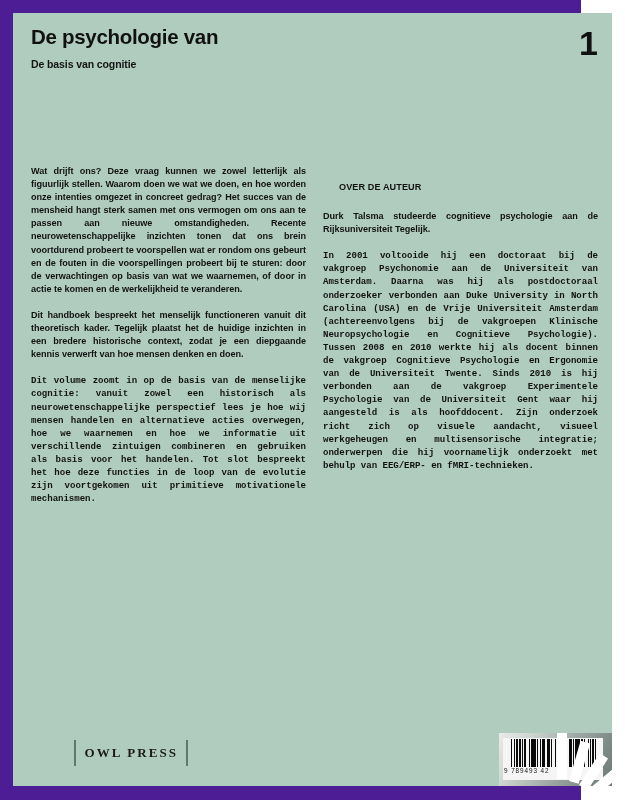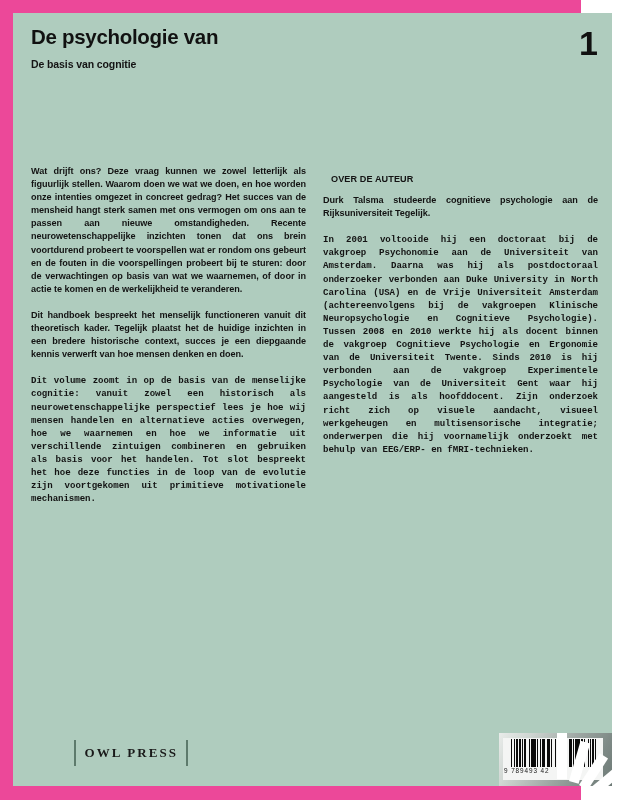--- a/index.html
+++ b/index.html
@@ -11,21 +11,21 @@
     width: 625px;
     height: 800px;
     overflow: hidden;
     font-family: "Liberation Sans", sans-serif;
   }
 
   #page {
     position: relative;
     width: 581px;
     height: 800px;
-    background: #ec4899;
+    background: #4c1d95;
   }
 
   
   #cover {
     position: absolute;
     left: 13px;
     top: 13px;
     width: 599px;
     height: 773px;
     background: #afccbe;
@@ -88,21 +88,21 @@
     margin: 0 0 13px 0;
     font-size: 9.1px;
     line-height: 13.1px;
     font-weight: bold;
     color: #131313;
     text-align: justify;
     letter-spacing: -0.05px;
   }
   .para:last-child { margin-bottom: 0; font-family: Liberation Mono, monospace; }
   .section-head {
-    margin: 8px;
+    margin: 16px;
     font-size: 9.1px;
     line-height: 13.1px;
     font-weight: bold;
     color: #131313;
     letter-spacing: 0.1px;
   }
 
   
   #publisher-logo {
     position: absolute;
@@ -192,21 +192,21 @@
         <h1 class="book-title"><span>De psychologie van</span><br></h1>
         <p class="book-subtitle">De basis van cognitie</p>
       </div>
       <div id="volume-number">1</div>
     </div>
 
     <div id="columns">
 
       <div class="col">
         <p class="para">Wat drijft ons? Deze vraag kunnen we zowel letterlijk als figuurlijk stellen. Waarom doen we wat we doen, en hoe worden onze intenties omgezet in concreet gedrag? Het succes van de mensheid hangt sterk samen met ons vermogen om ons aan te passen aan nieuwe omstandigheden. Recente neurowetenschappelijke inzichten tonen dat ons brein voortdurend probeert te voorspellen wat er rondom ons gebeurt en de fouten in die voorspellingen probeert bij te sturen: door de verwachtingen op basis van wat we waarnemen, of door in actie te komen en de werkelijkheid te veranderen.</p>
-        <p class="para">Dit handboek bespreekt het menselijk functioneren vanuit dit theoretisch kader. Tegelijk plaatst het de huidige inzichten in een bredere historische context, succes je een diepgaande kennis verwerft van hoe mensen denken en doen.</p>
+        <p class="para">Dit handboek bespreekt het menselijk functioneren vanuit dit theoretisch kader. Tegelijk plaatst het de huidige inzichten in een bredere historische context, zodat je een diepgaande kennis verwerft van hoe mensen denken en doen.</p>
         <p class="para">Dit volume zoomt in op de basis van de menselijke cognitie: vanuit zowel een historisch als neurowetenschappelijke perspectief lees je hoe wij mensen handelen en alternatieve acties overwegen, hoe we waarnemen en hoe we informatie uit verschillende zintuigen combineren en gebruiken als basis voor het handelen. Tot slot bespreekt het hoe deze functies in de loop van de evolutie zijn voortgekomen uit primitieve motivationele mechanismen.</p>
       </div>
 
       <div class="col">
         <p class="section-head">OVER DE AUTEUR</p>
         <p class="para">Durk Talsma studeerde cognitieve psychologie aan de Rijksuniversiteit Tegelijk.</p>
         <p class="para">In 2001 voltooide hij een doctoraat bij de vakgroep Psychonomie aan de Universiteit van Amsterdam. Daarna was hij als postdoctoraal onderzoeker verbonden aan Duke University in North Carolina (USA) en de Vrije Universiteit Amsterdam (achtereenvolgens bij de vakgroepen Klinische Neuropsychologie en Cognitieve Psychologie). Tussen 2008 en 2010 werkte hij als docent binnen de vakgroep Cognitieve Psychologie en Ergonomie van de Universiteit Twente. Sinds 2010 is hij verbonden aan de vakgroep Experimentele Psychologie van de Universiteit Gent waar hij aangesteld is als hoofddocent. Zijn onderzoek richt zich op visuele aandacht, visueel werkgeheugen en multisensorische integratie; onderwerpen die hij voornamelijk onderzoekt met behulp van EEG/ERP- en fMRI-technieken.</p>
       </div>
 
     </div>

